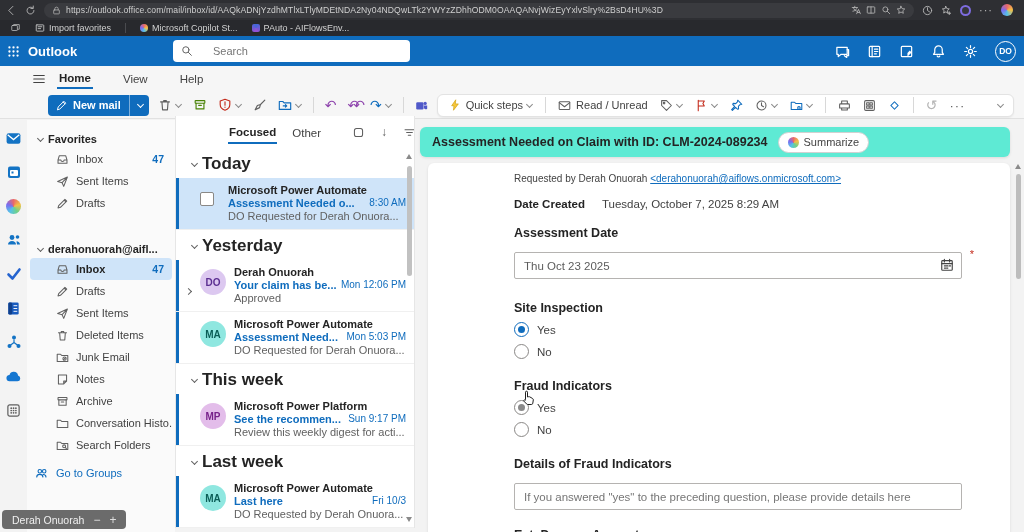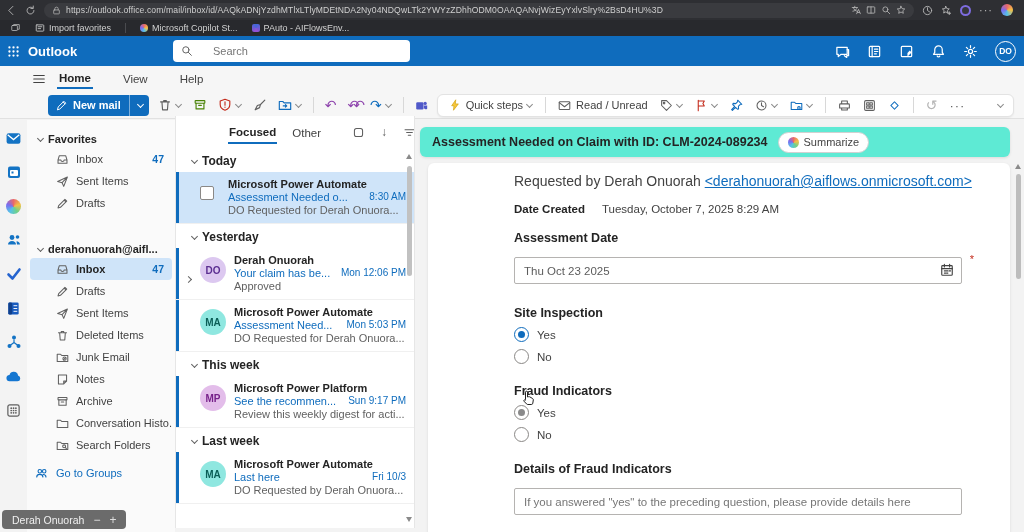--- a/index.html
+++ b/index.html
@@ -79,56 +79,56 @@
   .groups-link { display:flex; align-items:center; gap:7px; color:#0f6cbd; padding:10px 8px 4px 8px; cursor:pointer; }
 
   
   #mlist { position:absolute; top:116px; left:175px; width:240px; height:412px; background:#fff;
            border-left:1px solid #e6e6e6; border-right:1px solid #e6e6e6; overflow:hidden; }
   #list-controls { display:flex; align-items:center; height:32px; padding:0 10px 0 52px; gap:14px; font-size:11.5px; color:#424242; }
   .ltab { padding:6px 1px 4px; cursor:pointer; }
   .ltab.active { font-weight:bold; color:#242424; border-bottom:2.5px solid #0f6cbd; }
   #list-controls .lc-ic { color:#5f5f5f; display:flex; margin-left:2px; }
   #list-controls .spacer { flex:1; }
-  .grp { display:flex; align-items:center; gap:6px; font-size:12px; font-weight:bold; color:#242424;
+  .grp { display:flex; align-items:center; gap:6px; font-size:17px; font-weight:bold; color:#242424;
          padding:6px 8px 4px 26px; position:relative; }
   .grp .chev { position:absolute; left:13px; border-color:#616161; }
   .mail { position:relative; display:flex; gap:8px; padding:6px 8px 6px 24px; border-bottom:1px solid #f0f0f0;
           background:#fff; cursor:pointer; min-height:52px; }
   .mail .unread-bar { position:absolute; left:0; top:0; bottom:0; width:3px; background:#0f6cbd; }
   .mail.sel { background:#cfe4f9; }
   .mail .conv-chev { position:absolute; left:7px; top:22px; color:#616161; }
   .avatar { width:26px; height:26px; border-radius:50%; display:flex; align-items:center; justify-content:center;
             font-size:10px; font-weight:bold; margin-top:3px; }
   .av-do { background:#dcc8f0; color:#5b2e91; }
   .av-ma { background:#8fe7e0; color:#0b5e57; }
   .av-mp { background:#e3bdea; color:#77218a; }
   .checkbox { width:14px; height:14px; border:1px solid #8a8886; border-radius:2px; background:#fff; margin:8px 6px 0 0; }
   .mtxt { flex:1; min-width:0; font-size:11px; }
   .msender { font-weight:bold; color:#242424; white-space:nowrap; overflow:hidden; }
   .mline { display:flex; justify-content:space-between; gap:4px; margin-top:1px; }
-  .msubject { color:#0f6cbd; font-weight:normal; white-space:nowrap; overflow:hidden; }
+  .msubject { color:#0f6cbd; font-weight:bold; white-space:nowrap; overflow:hidden; }
   .mtime { color:#0f6cbd; font-size:10px; white-space:nowrap; }
   .mpreview { color:#616161; margin-top:1px; white-space:nowrap; overflow:hidden; }
   #list-scroll { position:absolute; right:1px; top:34px; bottom:2px; width:8px; }
   #list-scroll .thumb { position:absolute; top:16px; right:1px; width:5px; height:110px; background:#c1c1c1; border-radius:3px; }
   .scroll-arrow { position:absolute; right:1px; width:0; height:0; border-left:3.5px solid transparent; border-right:3.5px solid transparent; }
   .sa-up { top:4px; border-bottom:5px solid #8a8a8a; }
   .sa-dn { bottom:4px; border-top:5px solid #8a8a8a; }
 
   
   #reading { position:absolute; top:120px; left:416px; width:608px; height:412px; background:#f3f3f3; overflow:hidden; }
   #subject-card { position:absolute; top:7px; left:4px; width:590px; height:30px; background:#5eead4; border-radius:6px;
                   box-shadow:0 1px 3px rgba(0,0,0,.1); display:flex; align-items:center; gap:10px; padding:0 12px; }
   #subject-title { font-size:12.5px; font-weight:bold; color:#242424; white-space:nowrap; }
   #summarize-btn { display:flex; align-items:center; gap:5px; border:1px solid #d1d1d1; border-radius:13px; height:21px;
                    padding:0 9px; font-size:11px; color:#424242; background:#fff; cursor:pointer; }
   #body-card { position:absolute; top:43px; left:12px; width:582px; height:380px; background:#fff; border-radius:6px 6px 0 0;
                box-shadow:0 1px 3px rgba(0,0,0,.1); padding:10px 30px 0 86px; font-size:11.5px; color:#424242; overflow:hidden; }
-  .req-line { font-size:14px; color:#424242; }
+  .req-line { font-size:10px; color:#424242; }
   .req-link { color:#0f6cbd; text-decoration:underline; }
   .dc-line { margin-top:14px; }
   .dc-label { font-weight:bold; color:#242424; margin-right:14px; }
   .f-head { font-weight:bold; color:#242424; font-size:12.5px; margin-top:16px; }
   .txt-field { position:relative; margin-top:12px; width:448px; }
   .txt-field input { width:100%; height:27px; border:1px solid #b5b3b1; border-radius:2px; padding:0 30px 0 9px;
                      font-size:11.5px; color:#5c5c5c; font-family:"Liberation Sans", sans-serif; outline:none; background:#fff; }
   .txt-field input::placeholder { color:#767676; }
   .cal-ic { position:absolute; right:8px; top:6px; color:#424242; }
   .req-star { position:absolute; right:-12px; top:-4px; color:#c42b1c; font-size:11px; }

